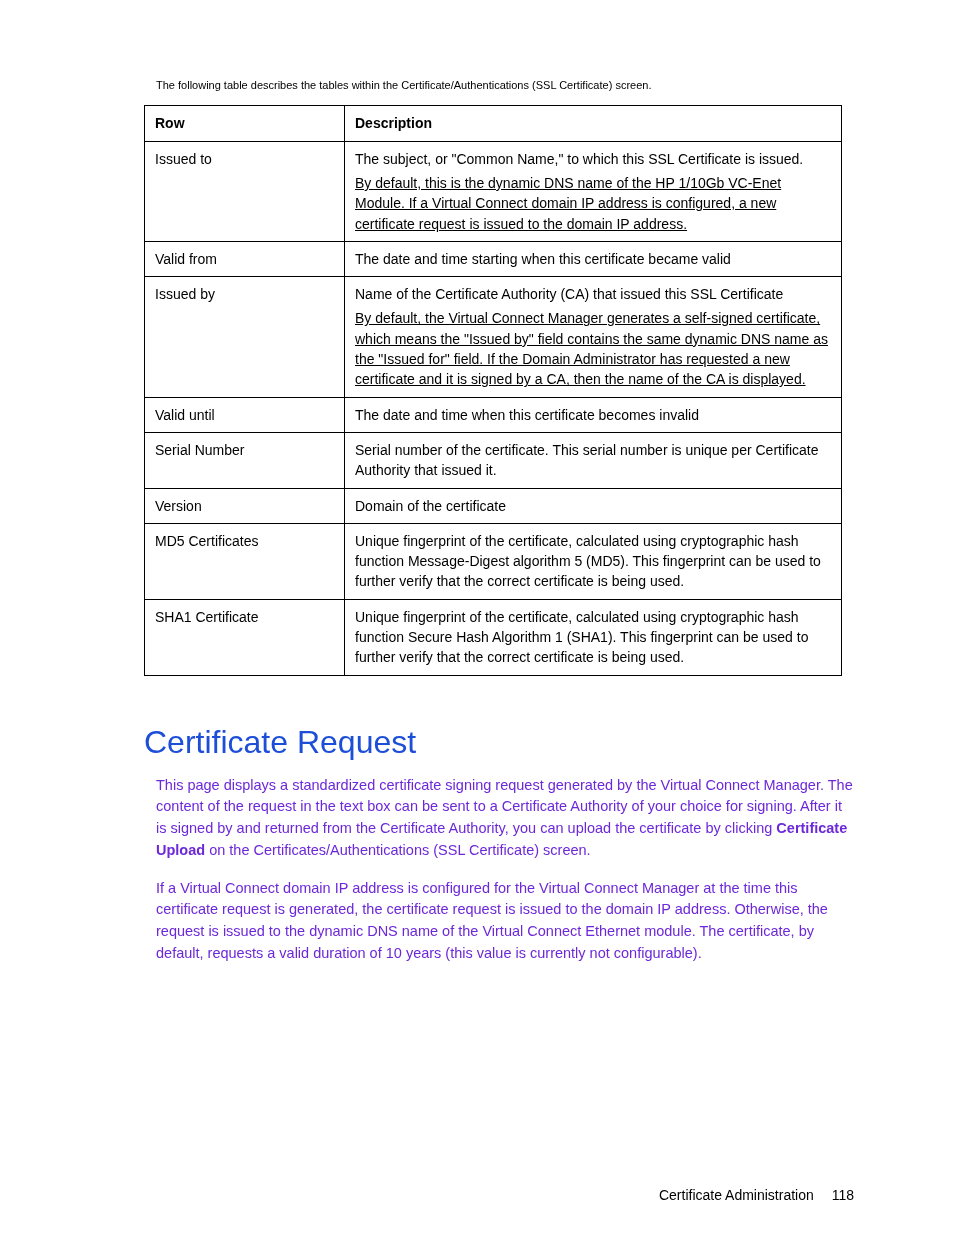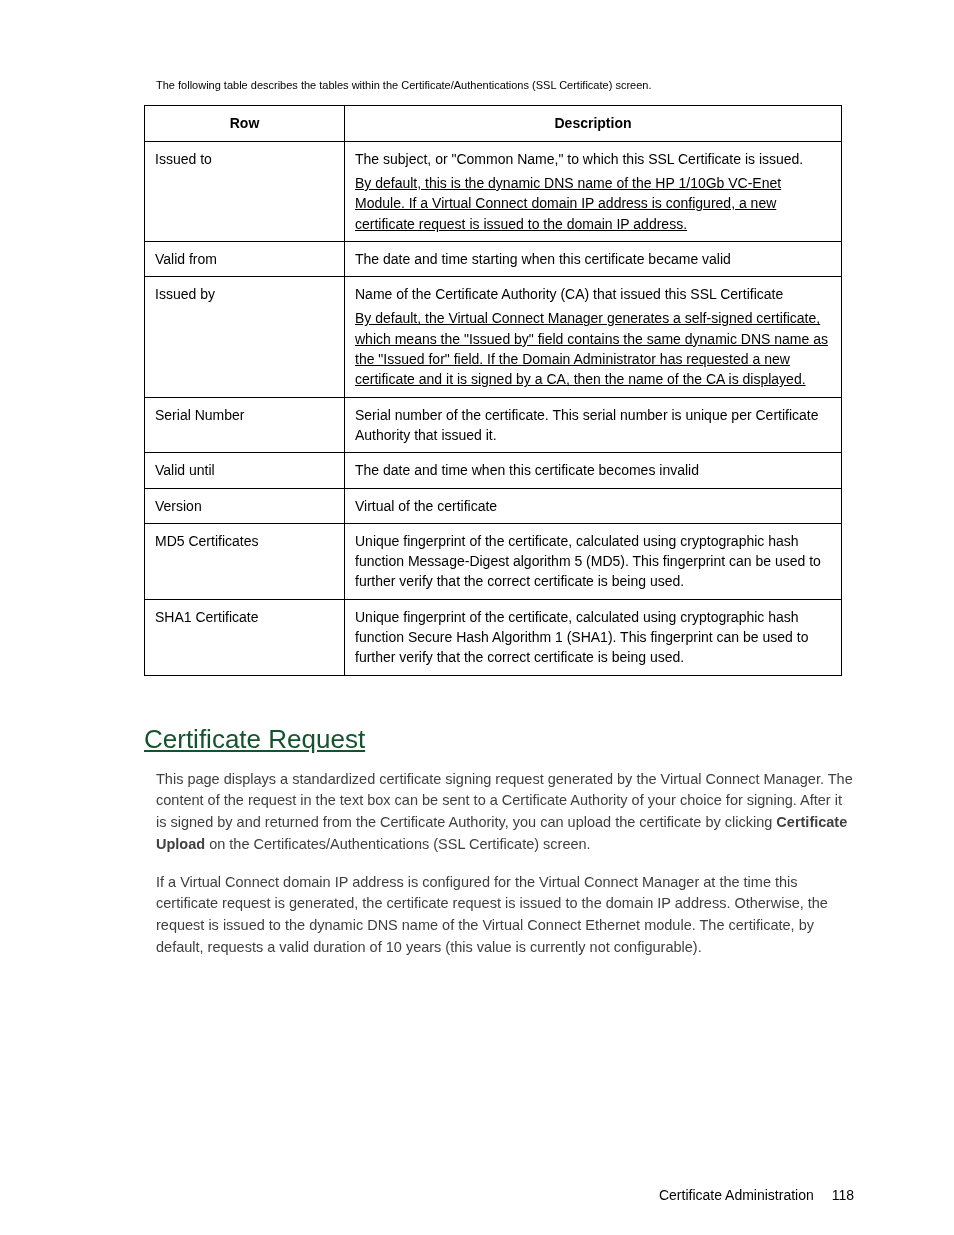--- a/index.html
+++ b/index.html
@@ -34,43 +34,41 @@
     table th, table td {
       border: 1px solid #000;
       padding: 7px 10px;
       text-align: left;
       vertical-align: top;
       font-size: 14px;
       line-height: 1.45;
     }
     table th {
       font-weight: bold;
-      text-align: center;
     }
     table td.col1 {
       width: 200px;
     }
     table td p + p {
       margin-top: 4px;
       text-decoration: underline;
     }
     h1.section-heading {
       font-family: Arial, Helvetica, sans-serif;
-      font-size: 26px;
+      font-size: 32px;
       font-weight: 400;
-      color: #14532d;
+      color: #1d4ed8;
       margin-bottom: 14px;
       margin-left: -12px;
-      text-decoration: underline;
     }
     .body-para {
       font-size: 14.5px;
       line-height: 1.5;
       margin-bottom: 16px;
-      color: #404040;
+      color: #6d28d9;
     }
     .body-para strong {
       font-weight: bold;
     }
     .footer {
       position: absolute;
       bottom: 32px;
       right: 100px;
       font-size: 14px;
       color: #000;
@@ -107,35 +105,35 @@
         </td>
       </tr>
       <tr>
         <td class="col1">Issued by</td>
         <td>
           <p>Name of the Certificate Authority (CA) that issued this SSL Certificate</p>
           <p>By default, the Virtual Connect Manager generates a self-signed certificate, which means the "Issued by" field contains the same dynamic DNS name as the "Issued for" field. If the Domain Administrator has requested a new certificate and it is signed by a CA, then the name of the CA is displayed.</p>
         </td>
       </tr>
       <tr>
+        <td class="col1">Valid until</td>
+        <td>
+          <p>The date and time when this certificate becomes invalid</p>
+        </td>
+      </tr>
+      <tr>
         <td class="col1">Serial Number</td>
         <td>
           <p>Serial number of the certificate. This serial number is unique per Certificate Authority that issued it.</p>
         </td>
       </tr>
       <tr>
-        <td class="col1">Valid until</td>
-        <td>
-          <p>The date and time when this certificate becomes invalid</p>
-        </td>
-      </tr>
-      <tr>
         <td class="col1">Version</td>
         <td>
-          <p>Virtual of the certificate</p>
+          <p>Domain of the certificate</p>
         </td>
       </tr>
       <tr>
         <td class="col1">MD5 Certificates</td>
         <td>
           <p>Unique fingerprint of the certificate, calculated using cryptographic hash function Message-Digest algorithm 5 (MD5). This fingerprint can be used to further verify that the correct certificate is being used.</p>
         </td>
       </tr>
       <tr>
         <td class="col1">SHA1 Certificate</td>

